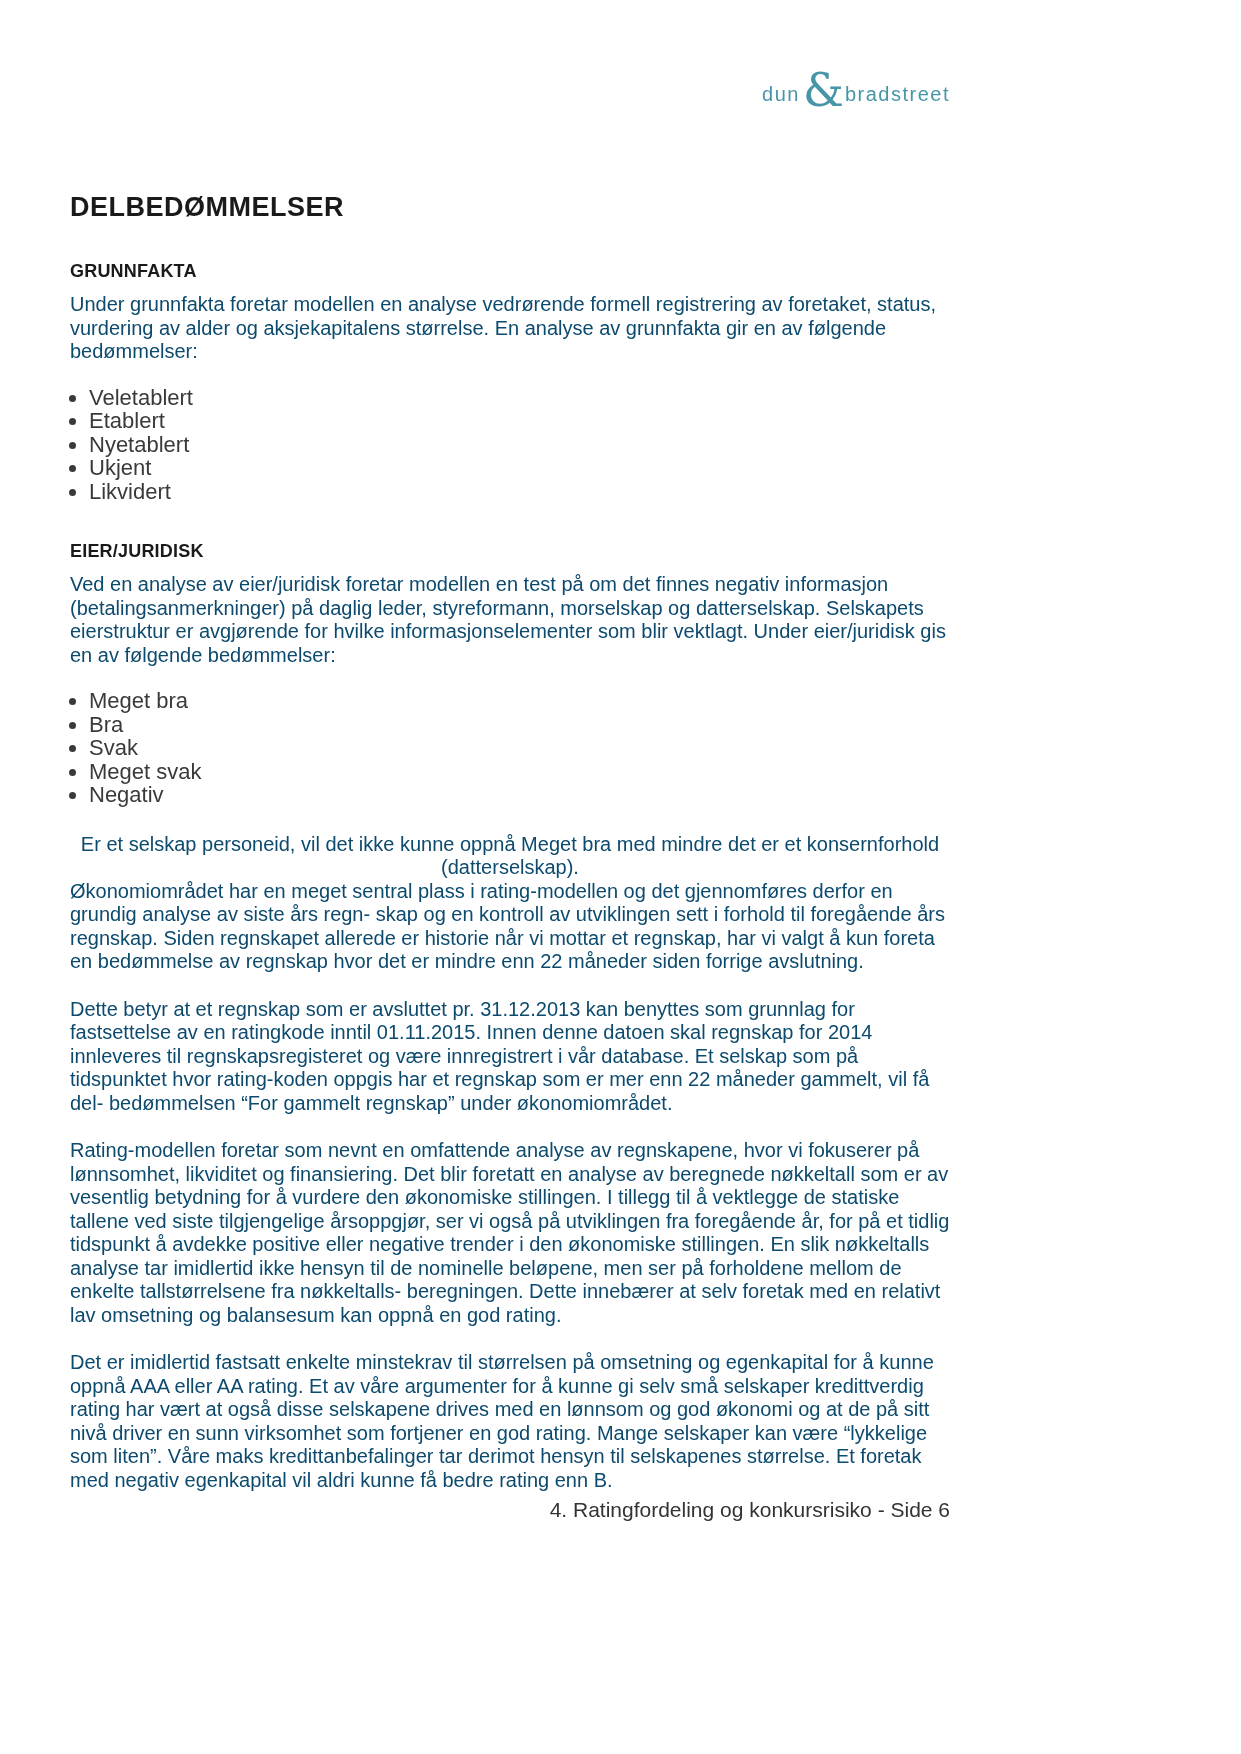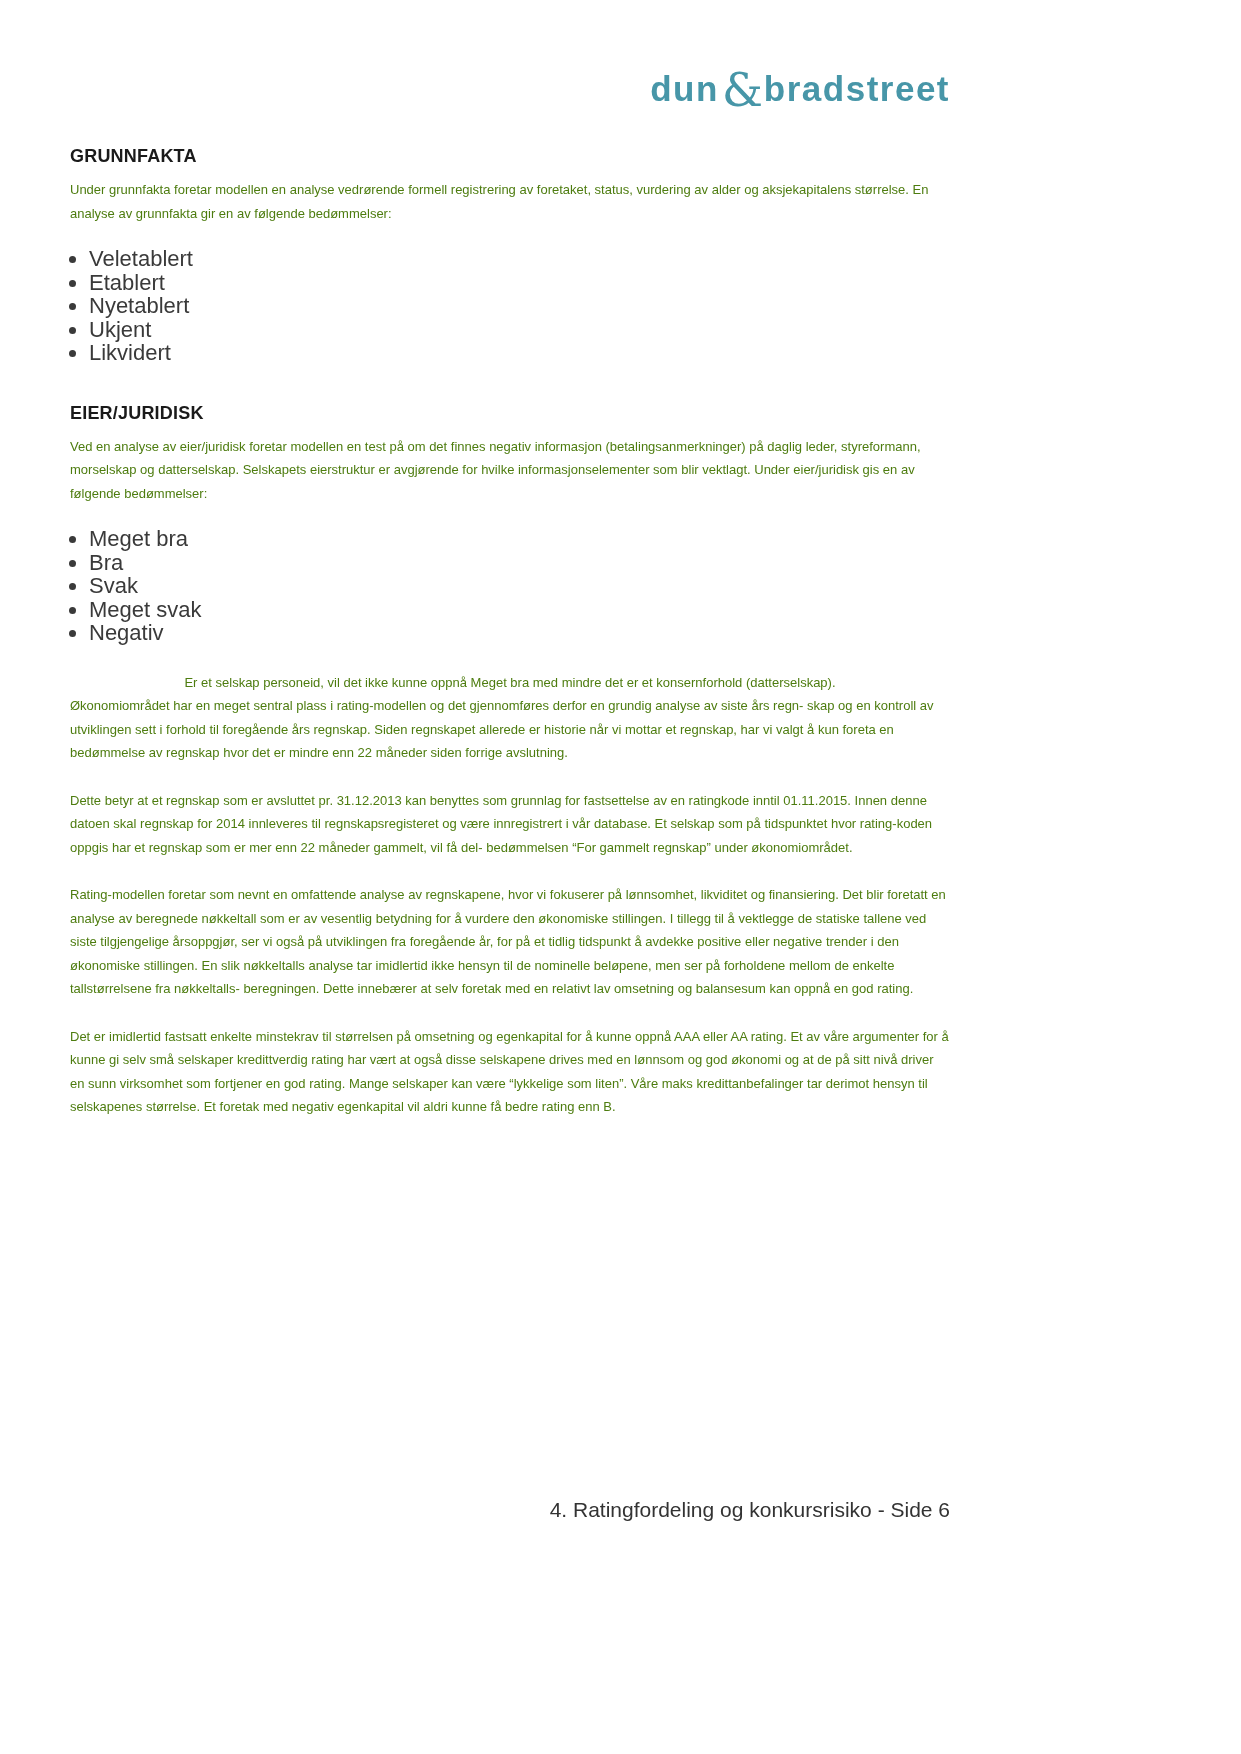--- a/index.html
+++ b/index.html
@@ -22,23 +22,23 @@
   }
   
   .logo {
     margin-top: 62px;
     text-align: right;
     color: #4796A8;
     white-space: nowrap;
     line-height: 1;
   }
   .logo .logo-word {
-    font-size: 35px;
+    font-size: 20px;
     letter-spacing: 1.5px;
-    font-weight: 700;
+    font-weight: 400;
   }
   .logo .logo-amp {
     font-family: "DejaVu Serif", serif;
     font-size: 46px;
     font-weight: 400;
     position: relative;
     top: 5px;
     margin: 0 1px 0 3px;
   }
   
@@ -52,23 +52,23 @@
   h2.sec-heading {
     margin: 38px 0 11px 0;
     font-size: 18px;
     font-weight: bold;
     color: #1a1a1a;
     letter-spacing: 0.2px;
   }
   
   p.body-text {
     margin: 0;
-    font-size: 13px;
+    font-size: 20px;
     line-height: 23.5px;
-    color: #4d7c0f;
+    color: #0c4a6e;
   }
   .eco-paragraph { margin-top: 24px !important; }
   .note-paragraph { margin-top: 26px !important; text-align: center; }
   ul.bullet-list {
     margin: 22px 0 0 0;
     padding: 0 0 0 19px;
   }
   ul.bullet-list li {
     font-size: 22px;
     line-height: 23.5px;
@@ -88,20 +88,21 @@
 </head>
 <body>
 
 <div class="page">
   <div class="content">
 
     <div class="logo" style="color: rgb(71, 150, 168);">
       <span class="logo-word">dun</span><span class="logo-amp">&amp;</span><span class="logo-word">bradstreet</span>
     </div>
 
+    <h1 class="doc-title">DELBEDØMMELSER</h1>
 
     <section>
       <h2 class="sec-heading">GRUNNFAKTA</h2>
       <p class="body-text">Under grunnfakta foretar modellen en analyse vedrørende formell registrering av foretaket, status, vurdering av alder og aksjekapitalens størrelse. En analyse av grunnfakta gir en av følgende bedømmelser:</p>
       <ul class="bullet-list">
         <li>Veletablert</li>
         <li>Etablert</li>
         <li>Nyetablert</li>
         <li>Ukjent</li>
         <li>Likvidert</li>

